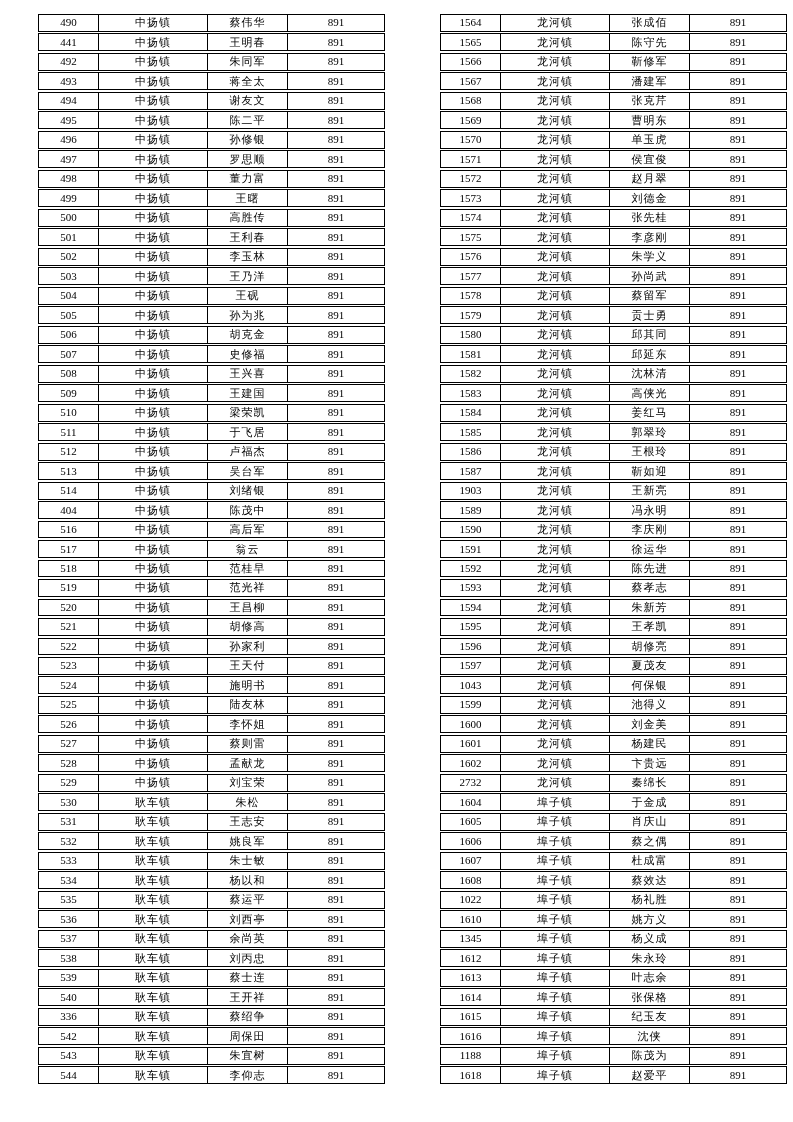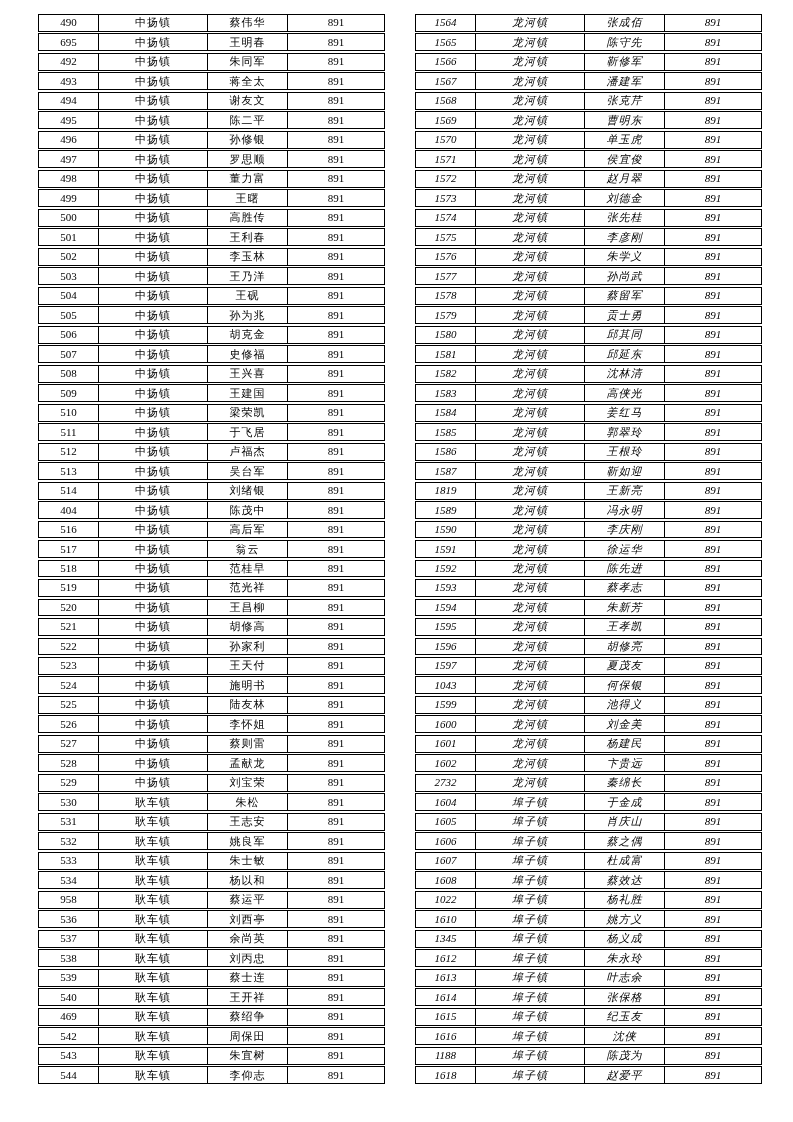--- a/index.html
+++ b/index.html
@@ -21,21 +21,21 @@
     width: 793px;
     height: 1066px;
     background: #ffffff;
   }
   .roster-table {
     position: absolute;
     top: 14px;
     width: 347px;
   }
   .roster-table.left  { left: 38px;  }
-  .roster-table.right { left: 415px; font-style: italic; }
+  .roster-table.right { left: 440px; }
   .row {
     box-sizing: border-box;
     height: 17.9px;
     border: 1.6px solid #000000;
     margin-bottom: 1.6px;
     display: flex;
     align-items: stretch;
     background: #ffffff;
   }
   .cell {
@@ -58,21 +58,21 @@
 
 <div class="page">
   <div class="roster-table left">
       <div class="row">
         <div class="cell num">490</div>
         <div class="cell town">中扬镇</div>
         <div class="cell pname">蔡伟华</div>
         <div class="cell val">891</div>
       </div>
       <div class="row">
-        <div class="cell num">695</div>
+        <div class="cell num">441</div>
         <div class="cell town">中扬镇</div>
         <div class="cell pname">王明春</div>
         <div class="cell val">891</div>
       </div>
       <div class="row">
         <div class="cell num">492</div>
         <div class="cell town">中扬镇</div>
         <div class="cell pname">朱同军</div>
         <div class="cell val">891</div>
       </div>
@@ -322,21 +322,21 @@
         <div class="cell pname">朱士敏</div>
         <div class="cell val">891</div>
       </div>
       <div class="row">
         <div class="cell num">534</div>
         <div class="cell town">耿车镇</div>
         <div class="cell pname">杨以和</div>
         <div class="cell val">891</div>
       </div>
       <div class="row">
-        <div class="cell num">958</div>
+        <div class="cell num">535</div>
         <div class="cell town">耿车镇</div>
         <div class="cell pname">蔡运平</div>
         <div class="cell val">891</div>
       </div>
       <div class="row">
         <div class="cell num">536</div>
         <div class="cell town">耿车镇</div>
         <div class="cell pname">刘西亭</div>
         <div class="cell val">891</div>
       </div>
@@ -358,21 +358,21 @@
         <div class="cell pname">蔡士连</div>
         <div class="cell val">891</div>
       </div>
       <div class="row">
         <div class="cell num">540</div>
         <div class="cell town">耿车镇</div>
         <div class="cell pname">王开祥</div>
         <div class="cell val">891</div>
       </div>
       <div class="row">
-        <div class="cell num">469</div>
+        <div class="cell num">336</div>
         <div class="cell town">耿车镇</div>
         <div class="cell pname">蔡绍争</div>
         <div class="cell val">891</div>
       </div>
       <div class="row">
         <div class="cell num">542</div>
         <div class="cell town">耿车镇</div>
         <div class="cell pname">周保田</div>
         <div class="cell val">891</div>
       </div>
@@ -528,21 +528,21 @@
         <div class="cell pname">王根玲</div>
         <div class="cell val">891</div>
       </div>
       <div class="row">
         <div class="cell num">1587</div>
         <div class="cell town">龙河镇</div>
         <div class="cell pname">靳如迎</div>
         <div class="cell val">891</div>
       </div>
       <div class="row">
-        <div class="cell num">1819</div>
+        <div class="cell num">1903</div>
         <div class="cell town">龙河镇</div>
         <div class="cell pname">王新亮</div>
         <div class="cell val">891</div>
       </div>
       <div class="row">
         <div class="cell num">1589</div>
         <div class="cell town">龙河镇</div>
         <div class="cell pname">冯永明</div>
         <div class="cell val">891</div>
       </div>

